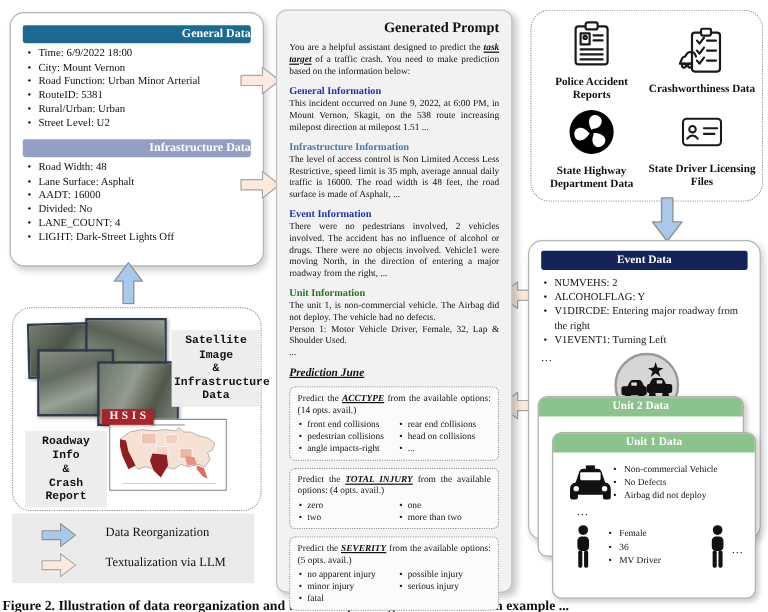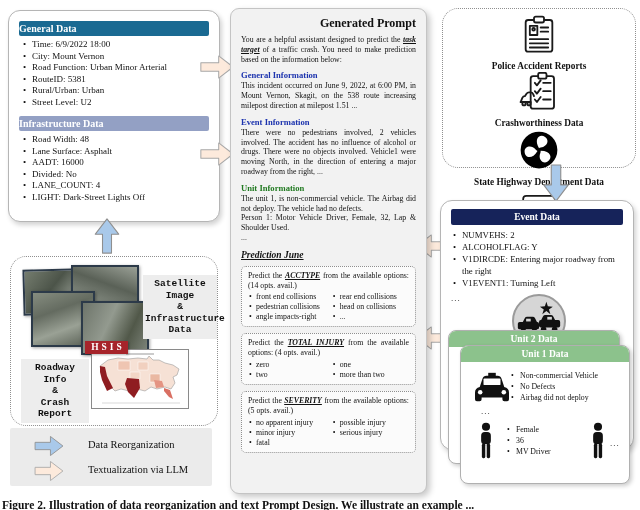--- a/index.html
+++ b/index.html
@@ -2,21 +2,21 @@
 <html><head>
 <meta charset="utf-8">
 <style>
   html,body{margin:0;padding:0;background:#fff;}
   .page{position:relative;width:640px;height:510px;background:#fff;overflow:hidden;
         font-family:"Liberation Serif",serif;color:#111;}
   .abs{position:absolute;}
   .card{background:#fff;border:1.5px solid #b5b5b5;border-radius:12px;
         box-shadow:2px 3px 5px rgba(0,0,0,.18);}
   
-  .data-header{color:#fff;text-align:left;font-size:10px;font-weight:bold;
+  .data-header{color:#fff;text-align:right;font-size:10px;font-weight:bold;
                padding:2px 0;border-radius:2px;margin:0 10px;}
   .gd-header{background:#1a6a92;}
   .infra-header{background:#93a0c4;}
   .blist{margin:3px 8px 0 14px;font-size:9px;line-height:11.5px;}
   .bullet{position:relative;padding-left:9px;}
   .bullet::before{content:"•";position:absolute;left:0;top:0;}
   .dashed-box{border:1.6px dotted #8f8f8f;border-radius:16px;background:#fff;}
   .sat{position:absolute;border:2px solid #2c3a49;box-shadow:1px 1px 3px rgba(0,0,0,.35);}
   .gray-label{background:#ededed;text-align:center;font-weight:bold;font-size:9.5px;
               line-height:11.5px;padding:3px 2px;font-family:Liberation Mono, monospace;}
@@ -35,21 +35,21 @@
   .h-blue{color:#1c33ae;} .h-steel{color:#4878a8;} .h-green{color:#217a21;}
   .ptasks-label{font-weight:bold;font-style:italic;text-decoration:underline;
                 font-size:9.5px;margin-top:7px;}
   .task-box{background:#fbfbfb;border:1.6px dotted #8f8f8f;border-radius:5px;
             padding:4px 6px;margin-top:6px;}
   .task-key{font-weight:bold;font-style:italic;text-decoration:underline;}
   .opt-grid{display:grid;grid-template-columns:52% 48%;margin-top:2px;}
   .opt{font-size:7.8px;line-height:10px;position:relative;padding-left:8px;}
   .opt::before{content:"•";position:absolute;left:1px;top:0;}
   
-  .src-grid{display:grid;grid-template-columns:1fr;grid-template-rows:1fr 1fr;
+  .src-grid{display:grid;grid-template-columns:1fr 1fr;grid-template-rows:1fr 1fr;
             height:100%;align-items:center;justify-items:center;padding:6px 4px;box-sizing:border-box;}
   .src-item{text-align:center;}
   .src-label{font-weight:bold;font-size:9.3px;line-height:11px;margin-top:2px;}
   .navy-header{background:#16235a;color:#fff;text-align:center;font-size:9.5px;font-weight:bold;
                padding:3px 0;border-radius:2px;margin:8px 10px 4px;}
   .green-card{background:#fff;border:1px solid #b0b0b0;border-radius:8px;
               box-shadow:2px 2px 4px rgba(0,0,0,.2);}
   .green-header{background:#8cc28c;color:#fff;text-align:center;font-size:9.5px;font-weight:bold;
                 padding:3px 0;border-radius:7px 7px 0 0;}
   .crash-circle{width:50px;height:50px;border-radius:50%;background:#d6d6d6;
@@ -152,20 +152,24 @@
 
   <div class="abs prompt-card" style="left:230px;top:8px;width:197px;height:486px;">
     <div class="prompt-title">Generated Prompt</div>
     <div class="pbody"><span>You are a helpful assistant designed to predict the </span><span class="task-key">task target</span><span> of a traffic crash. You need to make prediction based on the information below:</span></div>
 
     <div>
       <div class="phead h-blue">General Information</div>
       <div class="pbody">This incident occurred on June 9, 2022, at 6:00 PM, in Mount Vernon, Skagit, on the 538 route increasing milepost direction at milepost 1.51 ...</div>
     </div>
     <div>
+      <div class="phead h-steel">Infrastructure Information</div>
+      <div class="pbody">The level of access control is Non Limited Access Less Restrictive, speed limit is 35 mph, average annual daily traffic is 16000. The road width is 48 feet, the road surface is made of Asphalt, ...</div>
+    </div>
+    <div>
       <div class="phead h-blue">Event Information</div>
       <div class="pbody">There were no pedestrians involved, 2 vehicles involved. The accident has no influence of alcohol or drugs. There were no objects involved. Vehicle1 were moving North, in the direction of entering a major roadway from the right, ...</div>
     </div>
     <div>
       <div class="phead h-green">Unit Information</div>
       <div class="pbody">The unit 1, is non-commercial vehicle. The Airbag did not deploy. The vehicle had no defects.</div>
       <div class="pbody">Person 1: Motor Vehicle Driver, Female, 32, Lap &amp; Shoulder Used.</div>
       <div class="pbody">...</div>
     </div>
 
@@ -301,21 +305,21 @@
         <rect x="11" y="22.5" width="5" height="3" fill="#d6d6d6"></rect>
         <rect x="34" y="20.5" width="5" height="3" fill="#d6d6d6"></rect>
       </svg>
     </div>
   </div>
 
   <div class="abs green-card" style="left:448px;top:330px;width:170px;height:132px;z-index:2;">
     <div class="green-header">Unit 2 Data</div>
   </div>
 
-  <div class="abs green-card" style="left:460px;top:345px;width:168px;height:137px;z-index:3;">
+  <div class="abs green-card" style="left:460px;top:360px;width:168px;height:137px;z-index:3;">
     <div class="green-header">Unit 1 Data</div>
 
     <svg class="abs" style="left:10px;top:24px;width:42px;height:34px;" viewBox="0 0 44 36">
       <path d="M4,31 l0,-7 q0,-5 5,-6 l3,-9 q1,-3 4,-3 l12,0 q3,0 4,3 l3,9 q5,1 5,6 l0,7 q0,2 -2,2 l-3,0 q-2,0 -2,-2 l0,-2 -22,0 0,2 q0,2 -2,2 l-3,0 q-2,0 -2,-2 z" fill="#111"></path>
       <rect x="18" y="3" width="8" height="4" fill="#111"></rect>
       <rect x="13" y="9" width="18" height="7" rx="1" fill="#fff"></rect>
       <circle cx="9.5" cy="23.5" r="2.4" fill="#fff"></circle>
         <circle cx="34.5" cy="23.5" r="2.4" fill="#fff"></circle>
     </svg>
     <div class="blist u-list" style="position:absolute;left:50px;top:24px;width:108px;margin:0;">

